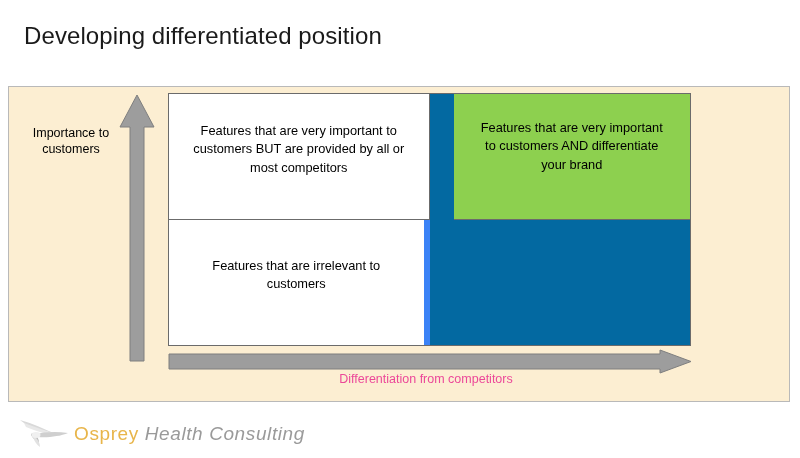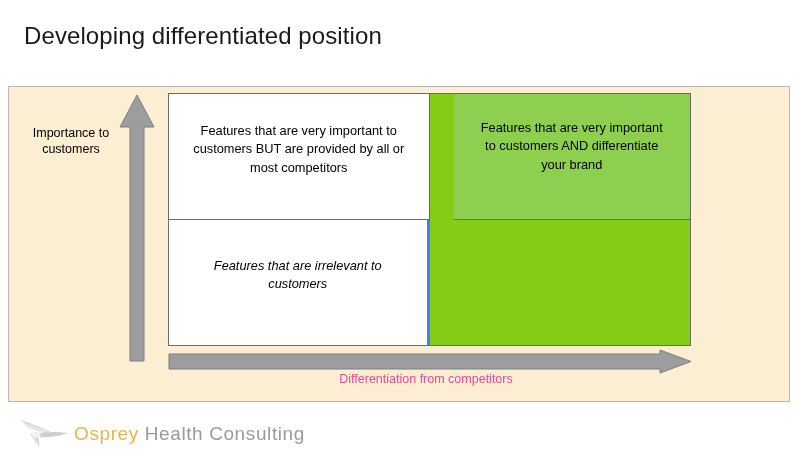--- a/index.html
+++ b/index.html
@@ -85,39 +85,39 @@
   
   #quadrant-grid {
     position: absolute;
     left: 168px;
     top: 93px;
     width: 523px;
     height: 253px;
     display: grid;
     grid-template-columns: 1fr 1fr;
     grid-template-rows: 1fr 1fr;
-    background: #84cc16;
+    background: #0369a1;
     border: 1px solid #6b6b6b;
     box-sizing: border-box;
   }
   .quadrant {
     box-sizing: border-box;
     display: flex;
     align-items: center;
     justify-content: center;
     padding: 6px 22px 20px 22px;
     font-size: 12.8px;
     line-height: 18.5px;
     text-align: center;
     color: #000;
     background: #ffffff;
   }
   .quadrant.q-tl { border-right: 1px solid #6b6b6b; border-bottom: 1px solid #6b6b6b; }
   .quadrant.q-tr { border-bottom: 1px solid #6b6b6b; }
-  .quadrant.q-bl { border-right: 3px solid #3b82f6; font-style: italic; }
+  .quadrant.q-bl { border-right: 6px solid #3b82f6; }
   .quadrant.q-br { }
 
   .quadrant.highlighted {
     background: #8DD04F;
     padding-bottom: 26px;
     margin-left: 24px;
   }
 
   .q-text { display: block; max-width: 100%; }
 
@@ -135,21 +135,21 @@
     height: 40px;
     flex: 0 0 auto;
     margin-right: 2px;
   }
   #logo-text {
     font-size: 19px;
     letter-spacing: 0.6px;
     white-space: nowrap;
   }
   .logo-word-primary { color: #E8B54A; }
-  .logo-word-secondary { color: #9a9a9a; }
+  .logo-word-secondary { color: #9a9a9a; font-style: italic; }
 </style>
 </head>
 <body>
 
 <div id="slide-title">Developing differentiated position</div>
 
 <div id="matrix-panel"></div>
 
 <div id="y-axis-label">Importance to customers</div>
 

